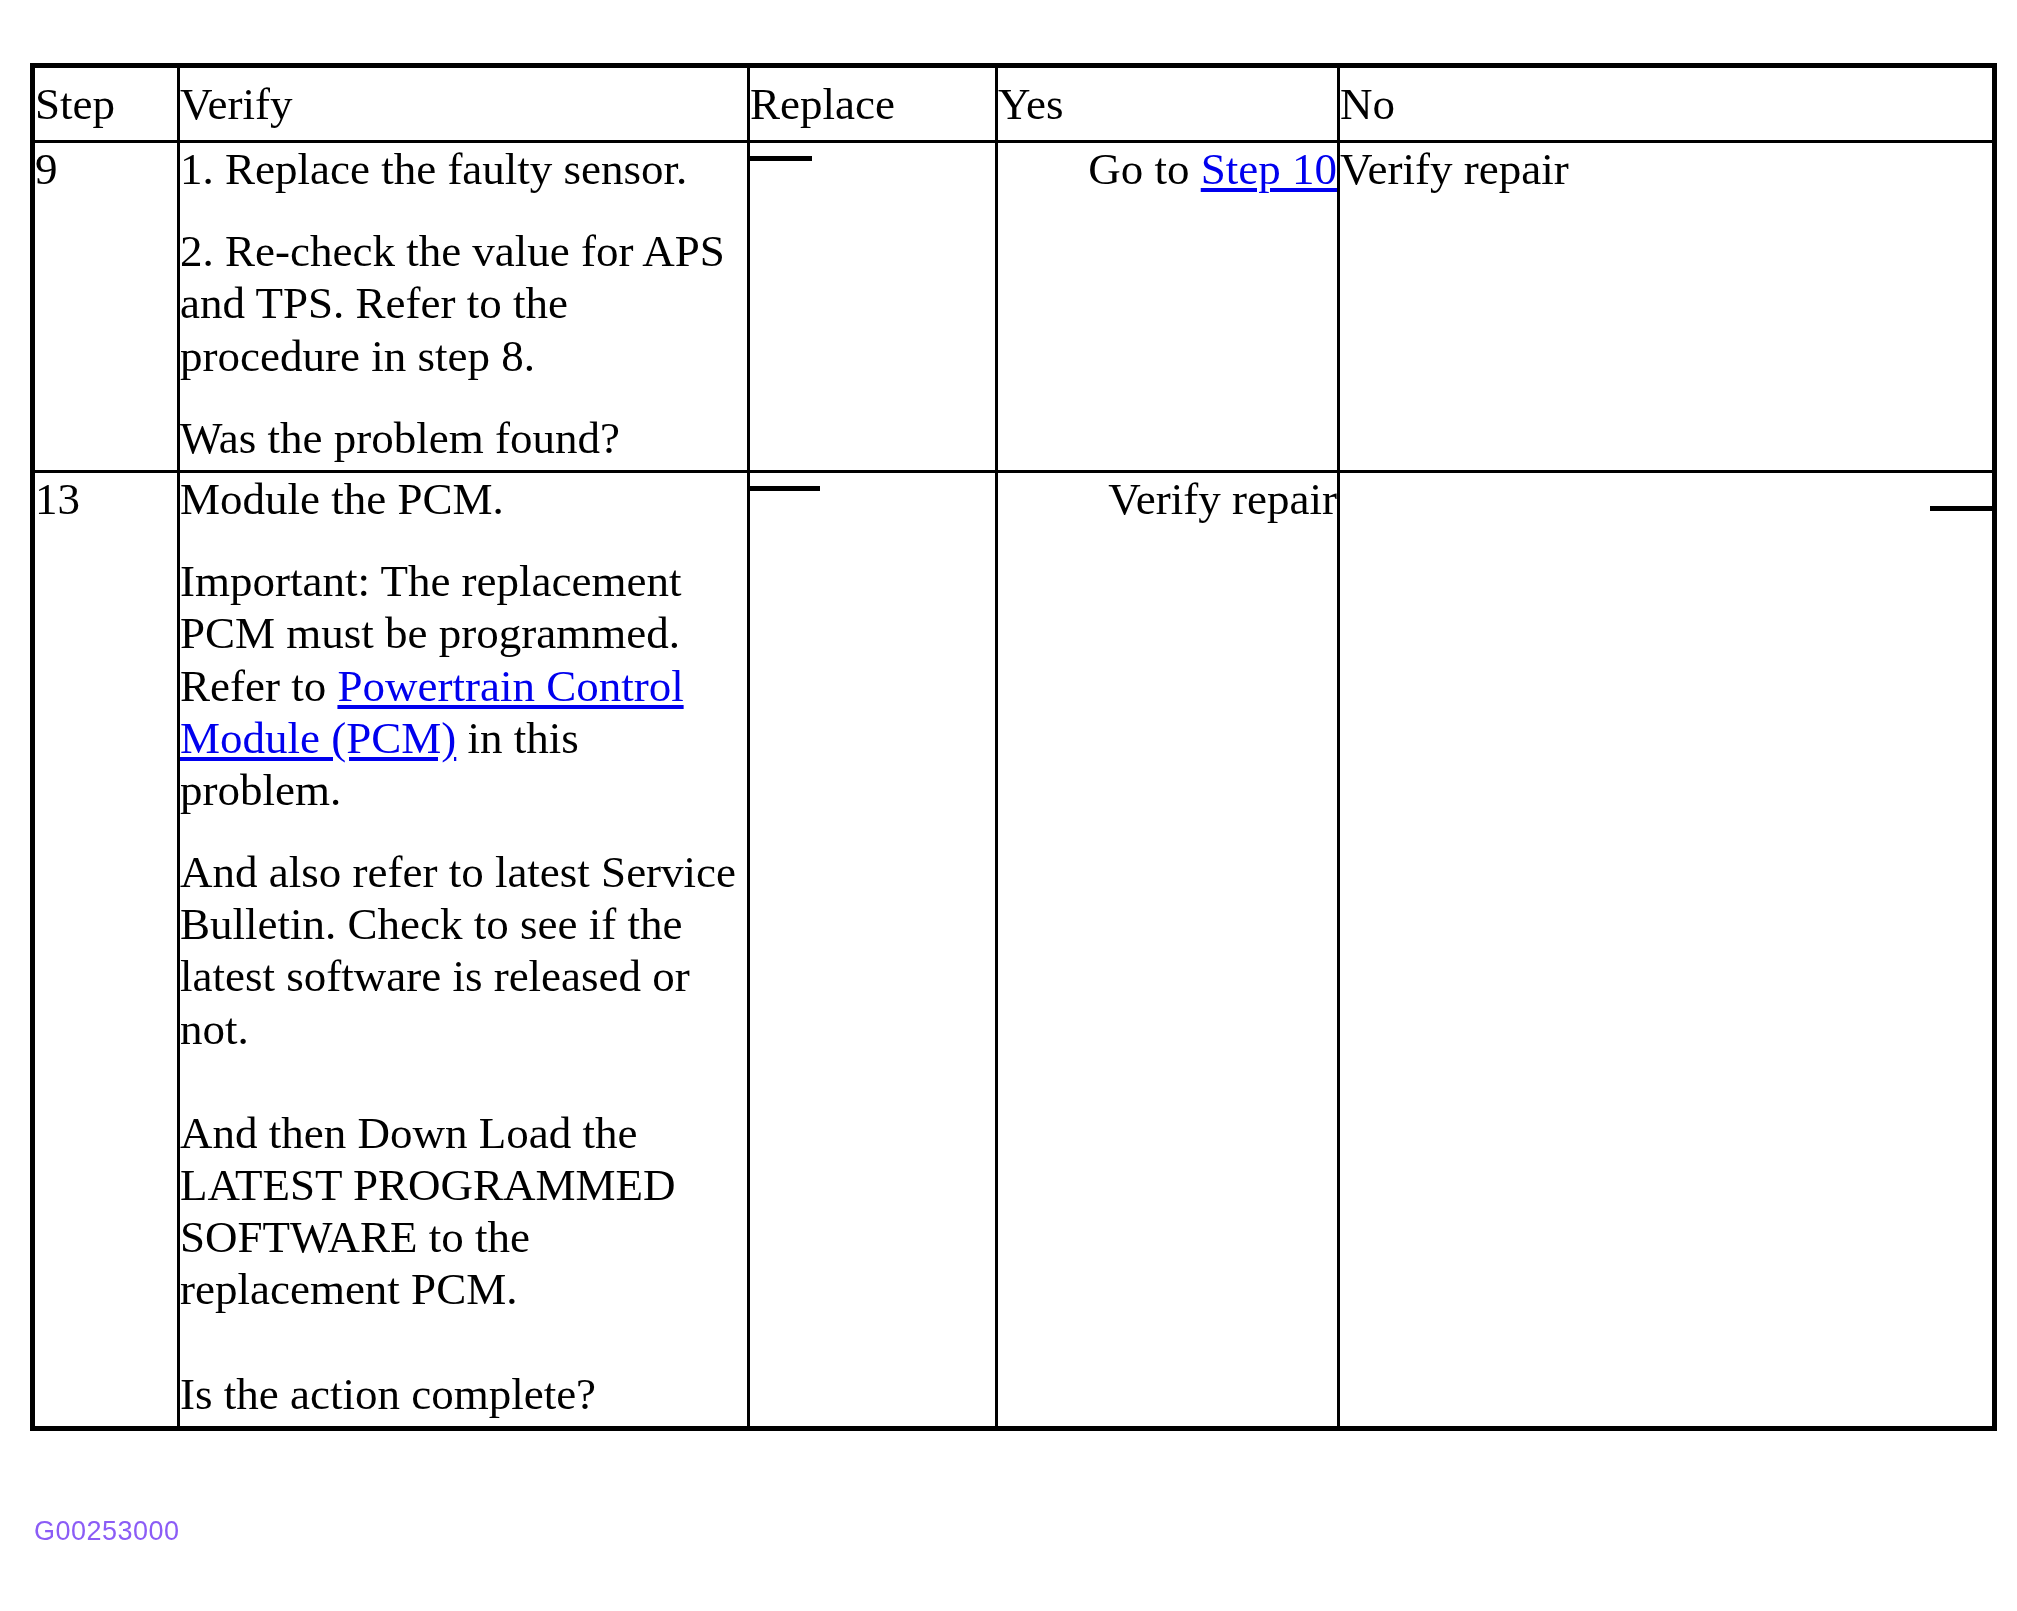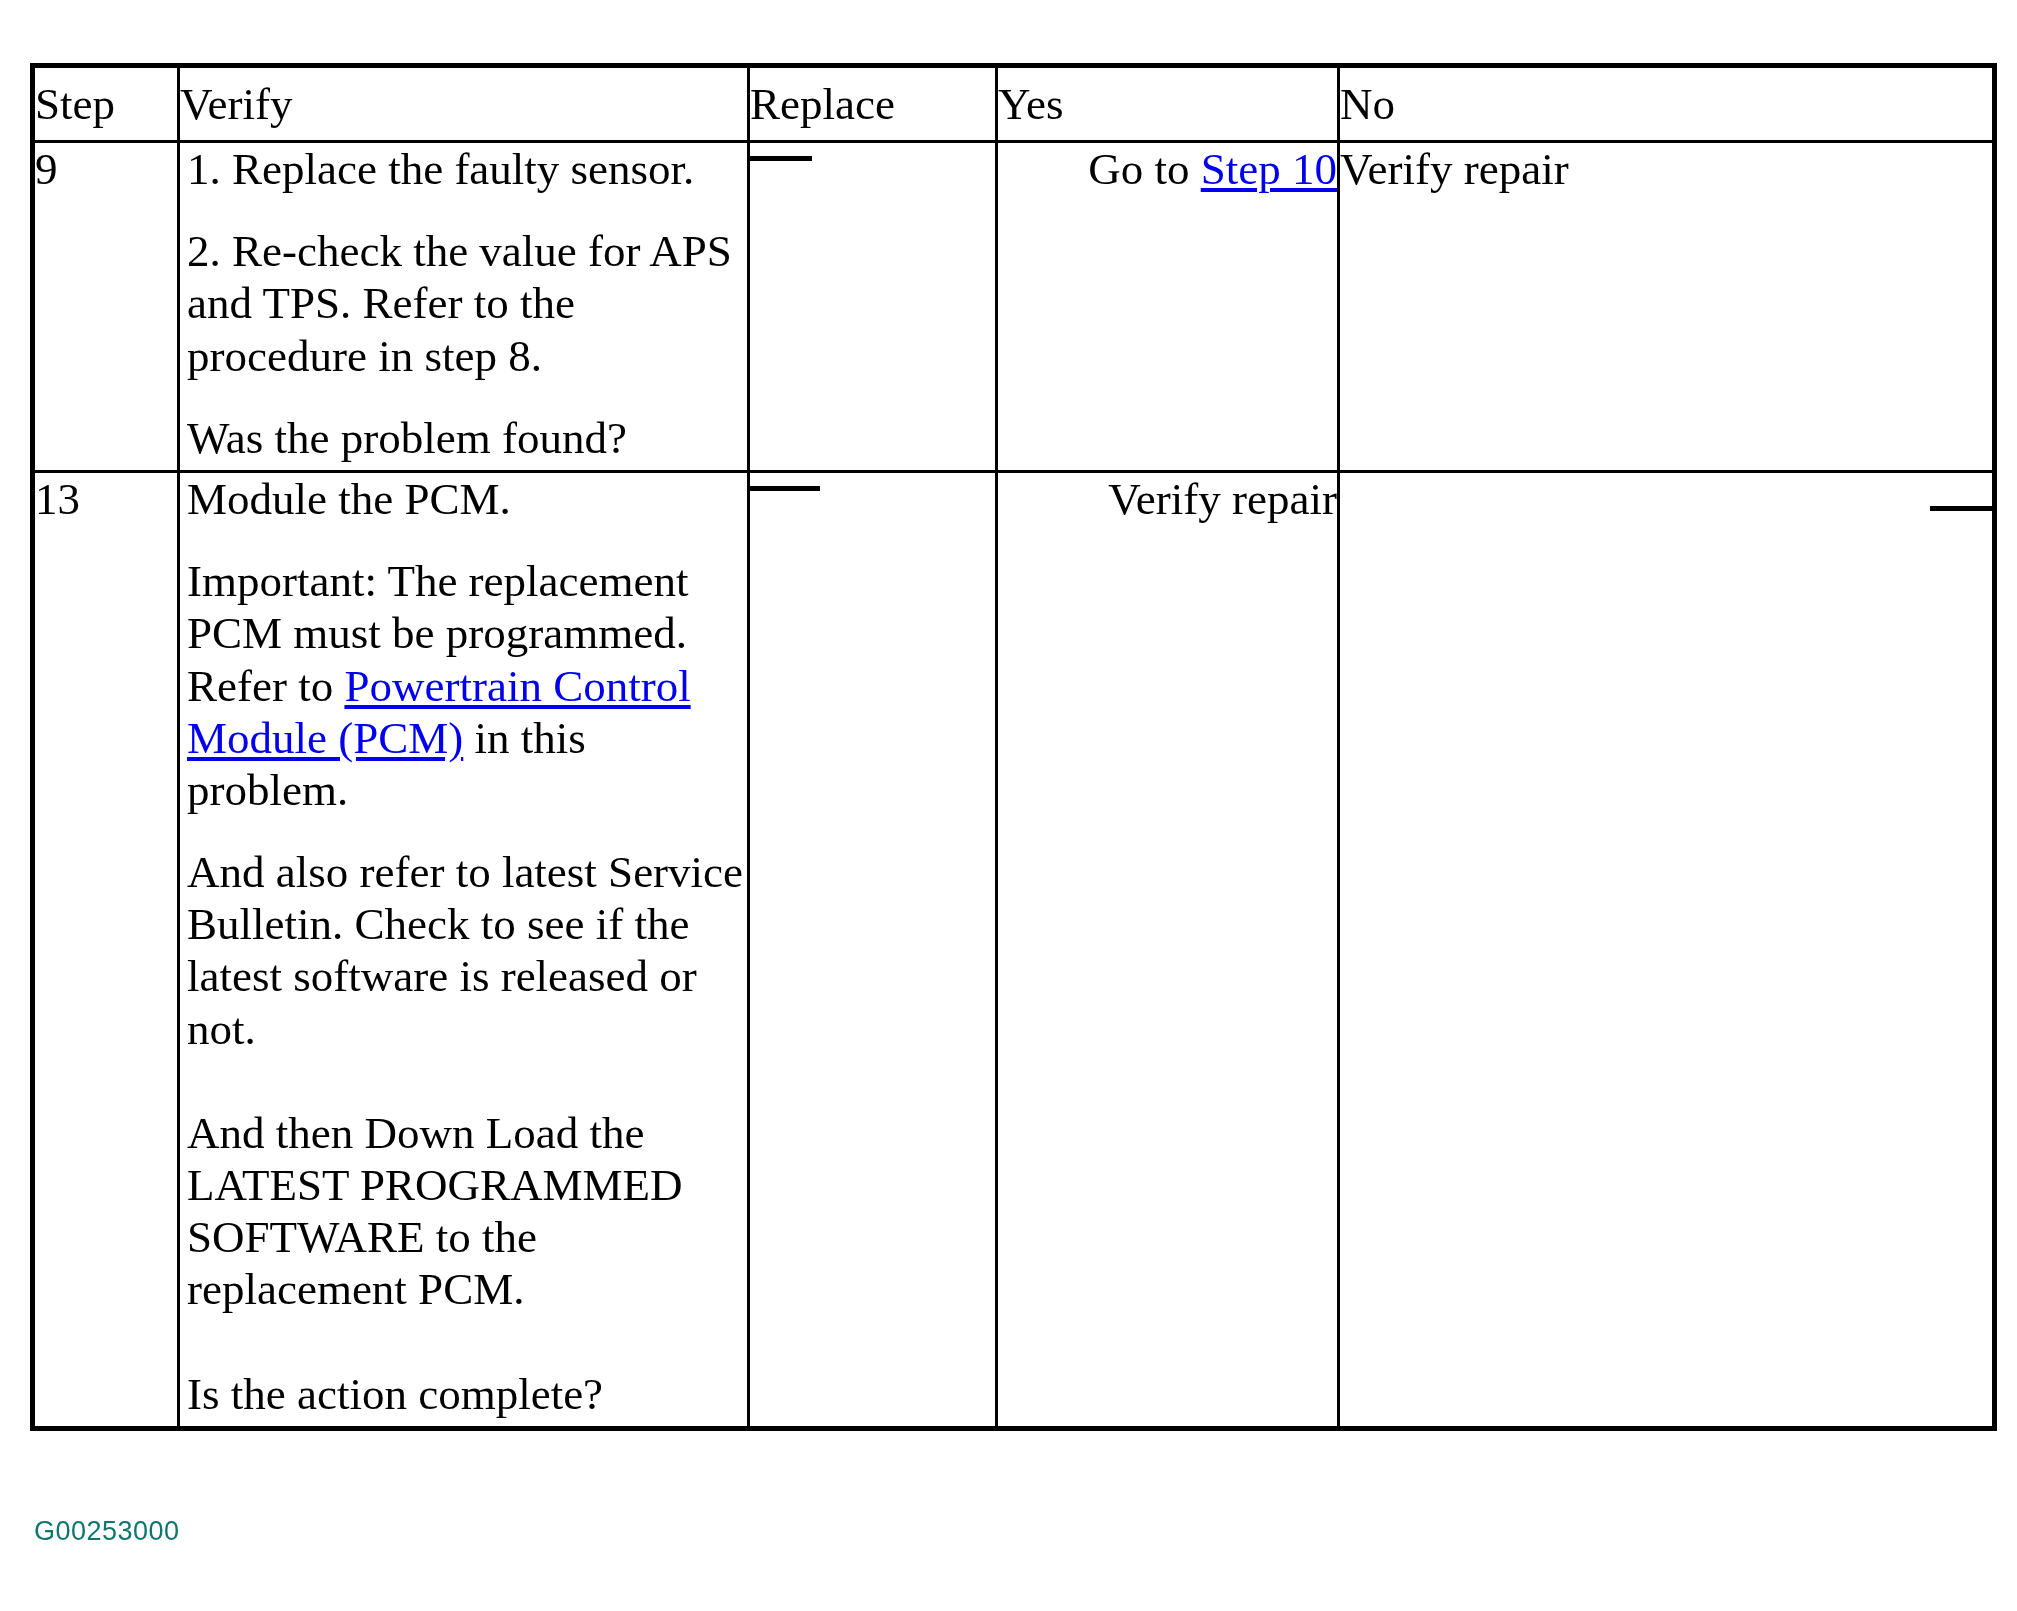--- a/index.html
+++ b/index.html
@@ -81,21 +81,20 @@
     text-align: right;
   }
   .cell-no-mid {
     font-size: 45px;
     padding-left: 16px;
     vertical-align: middle;
   }
 
   .para {
     margin: 0 0 30px 0;
-    padding-left: 7px;
   }
   .para:last-child {
     margin-bottom: 6px;
   }
   .para.gap {
     margin-bottom: 52px;
   }
 
   .xref {
     text-decoration: underline;
@@ -116,21 +115,21 @@
   }
 
   
   .figure-id {
     position: absolute;
     left: 34px;
     top: 1516px;
     font-family: "Liberation Sans", "DejaVu Sans", sans-serif;
     font-size: 27px;
     letter-spacing: 0.5px;
-    color: #0f766e;
+    color: #8b5cf6;
   }
 </style>
 </head>
 <body>
 
 <div class="page">
 
   <table class="diag-table">
     <colgroup>
       <col class="c-step">

